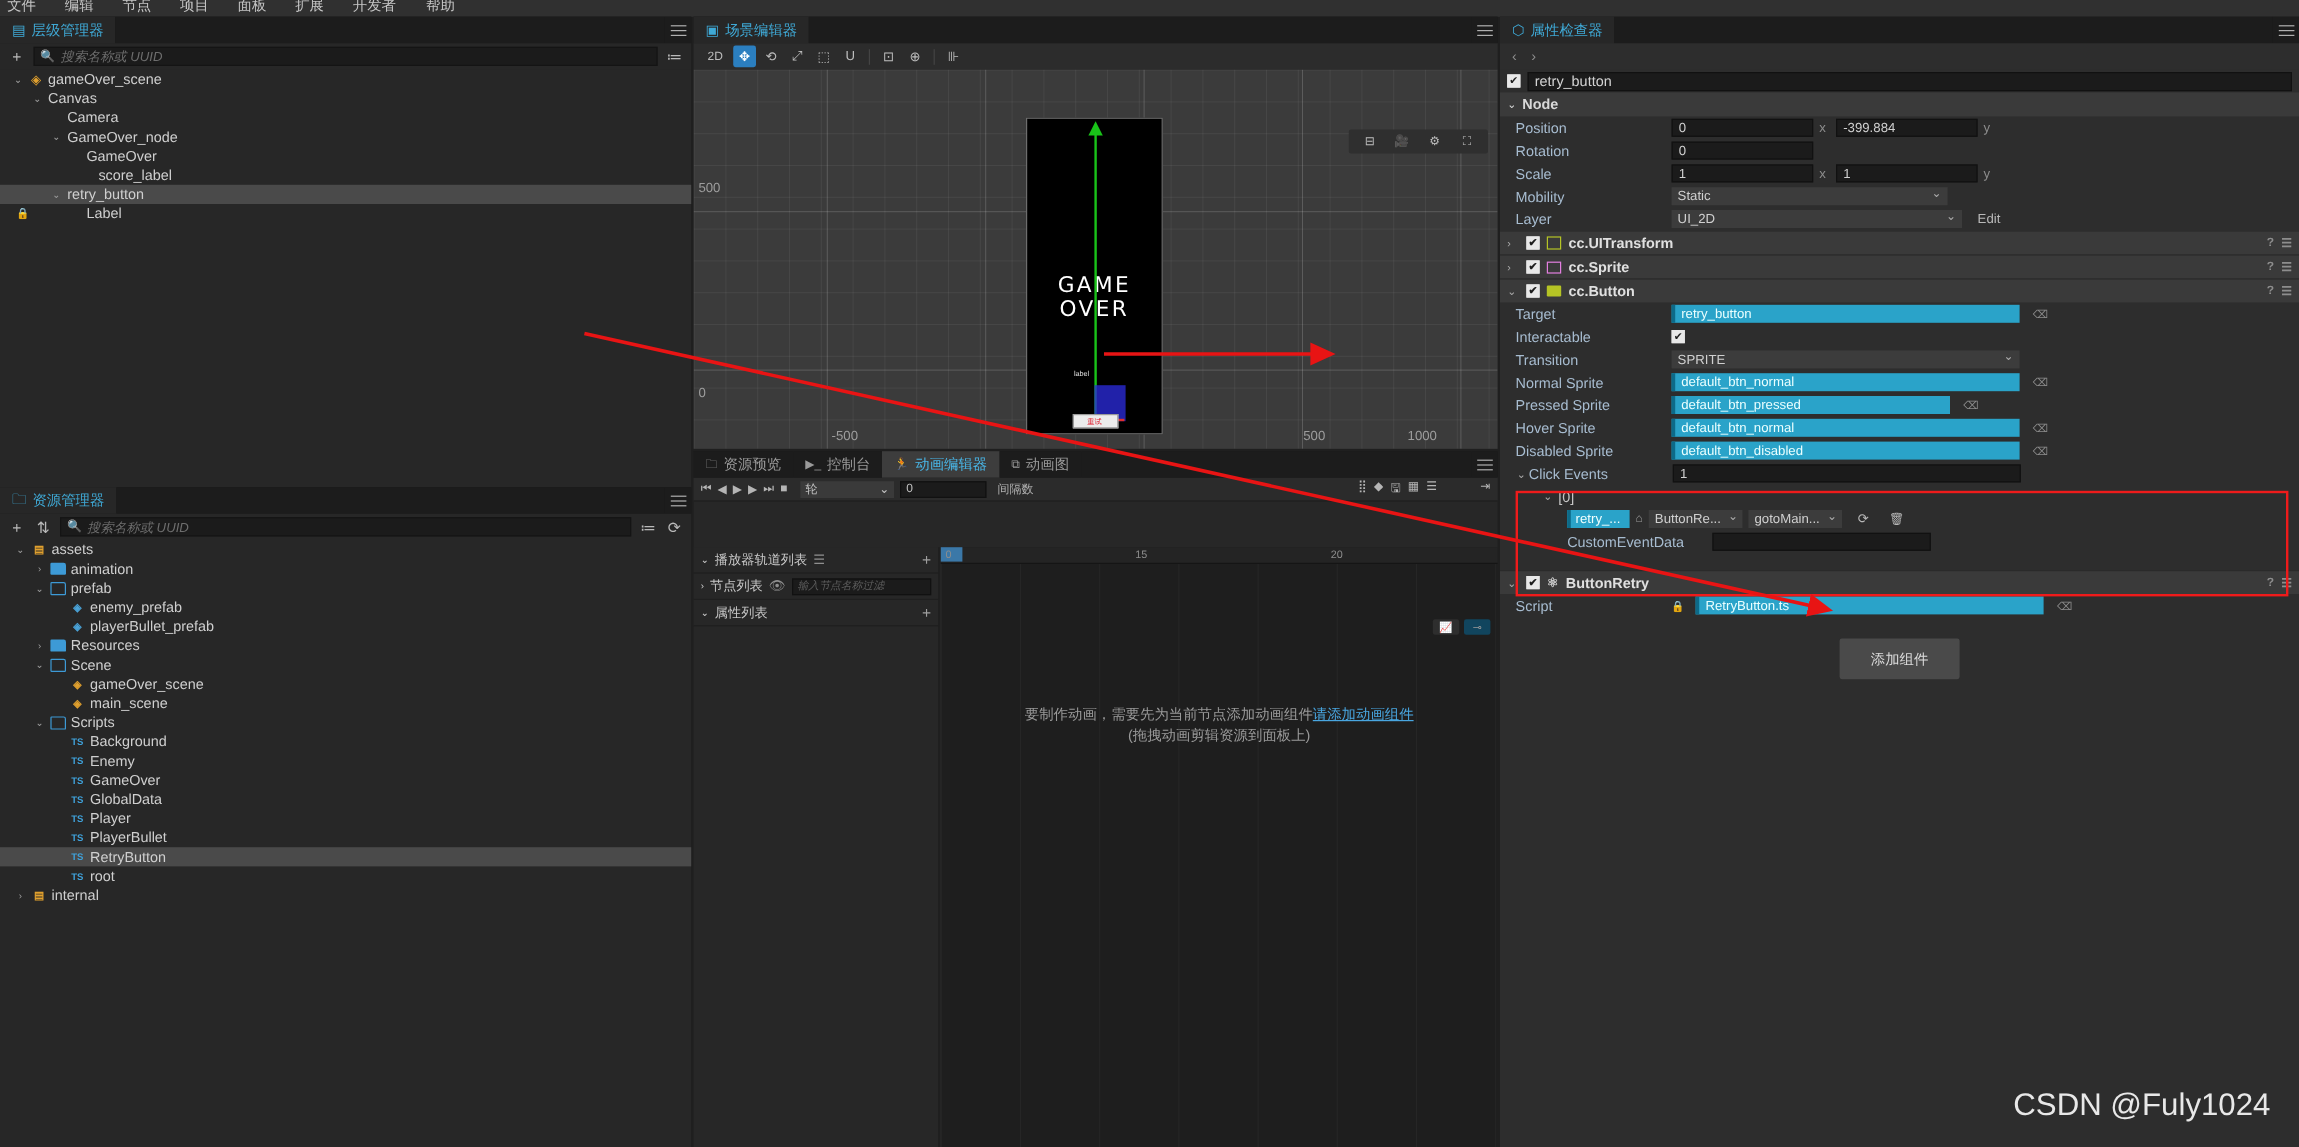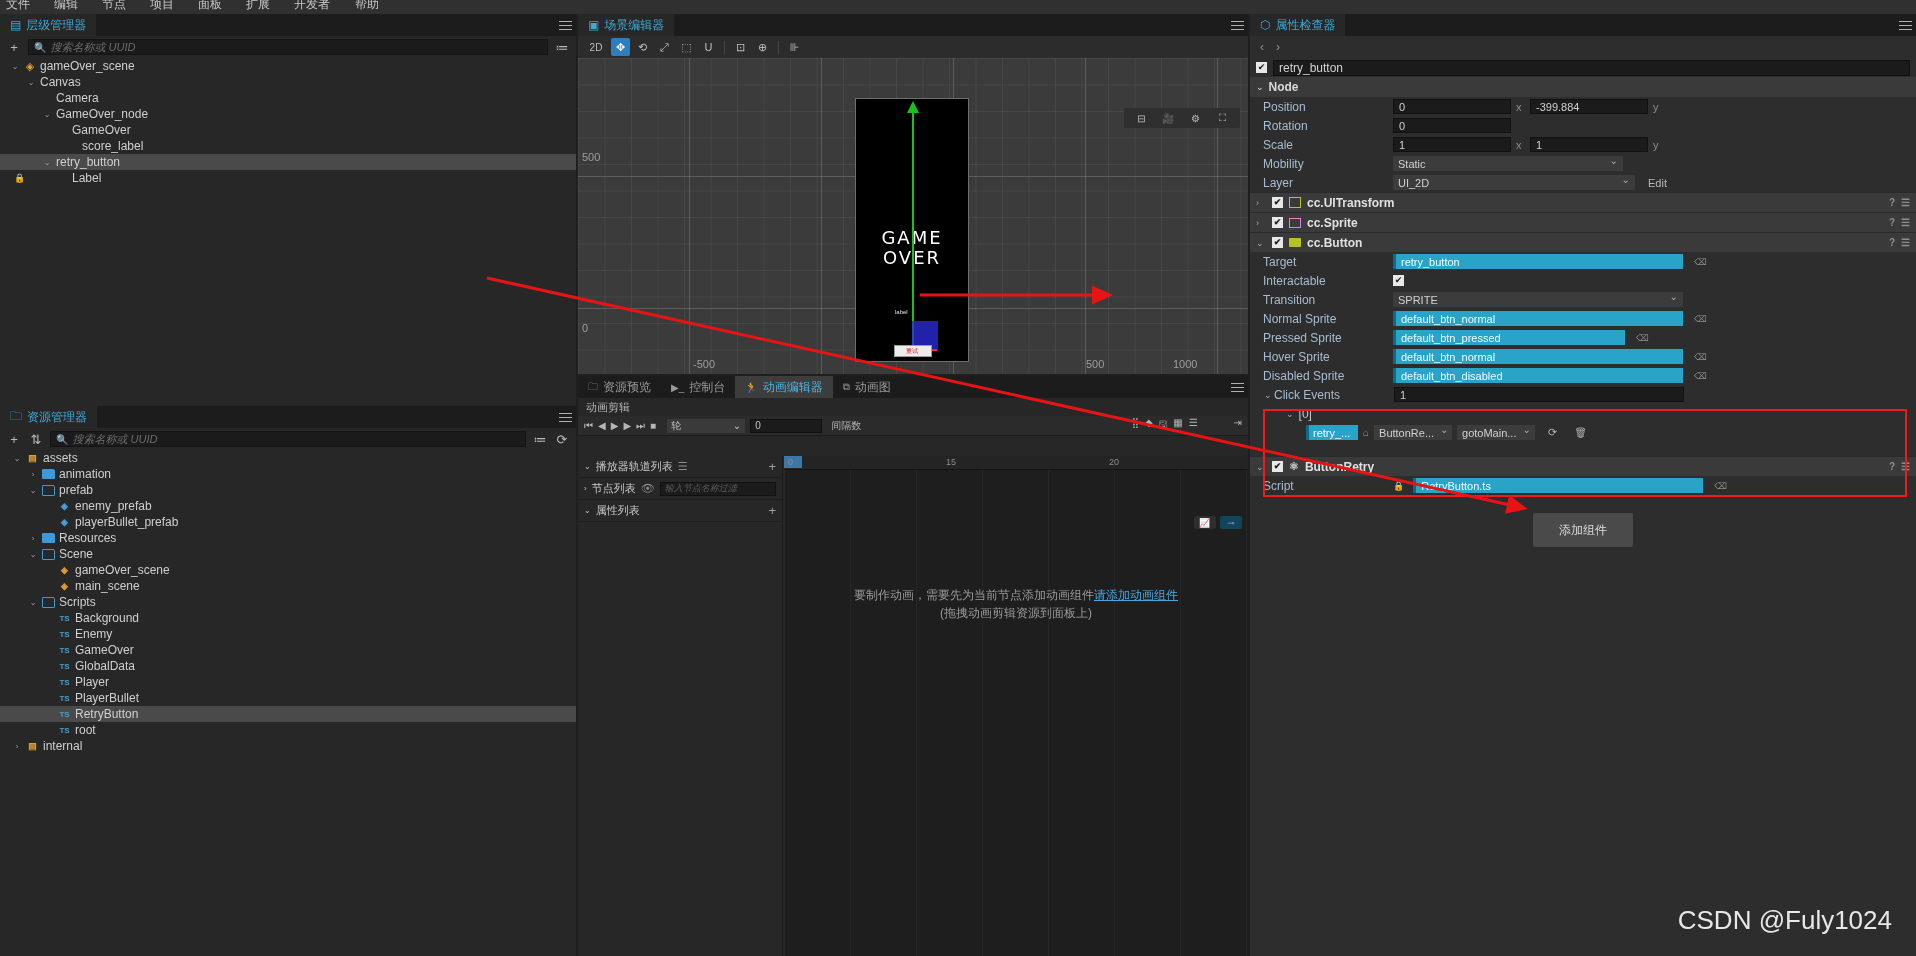--- a/index.html
+++ b/index.html
@@ -538,21 +538,20 @@
           <span style="font-size: 10px;">⧉</span>
           <span>动画图</span>
         </div>
         <div class="head-rest"></div>
         <div class="burger">
           <i></i>
           <i></i>
           <i></i>
         </div>
       </div>
-    <div class="anim-sub">动画剪辑</div>
 
     <div class="anim-ctrl">
       <span class="ac">⏮</span>
       <span class="ac">◀</span>
       <span class="ac">▶</span>
       <span class="ac">▶</span>
       <span class="ac">⏭</span>
       <span class="ac">■</span>
       <div class="selbox" style="width:78px;margin-left:6px;">
         <span>轮</span>
@@ -767,20 +766,24 @@
           <span style="color: rgb(198, 198, 198); font-size: 12px;">[0]</span>
         </div>
         <div class="ev-row" style="padding-left: 56px;">
           <div class="tagfield">retry_...</div>
           <span style="color: rgb(154, 154, 154); font-size: 10px;">⌂</span>
           <div class="drop" style="width: 78px;">ButtonRe...</div>
           <div class="drop" style="width: 78px;">gotoMain...</div>
           <span style="color: rgb(184, 184, 184); font-size: 11px; margin-left: 8px;">⟳</span>
           <span style="color: rgb(184, 184, 184); font-size: 10px; margin-left: 12px;">🗑</span>
         </div>
+        <div class="ev-row" style="padding-left: 56px;">
+          <span style="color: rgb(167, 188, 208); font-size: 12px; width: 116px;">CustomEventData</span>
+          <div class="vfield" style="width: 182px;"></div>
+        </div>
         <div style="height: 14px;"></div>
         <div class="comp-head">
           <span style="font-size: 9px; font-weight: normal; color: rgb(170, 170, 170); width: 10px;">⌄</span>
           <div class="cb on"></div>
           <span style="color: rgb(207, 207, 207); font-size: 11px;">⚛</span>
           <span>ButtonRetry</span>
           <span class="rightbits" style="margin-left: auto;">
             <span>?</span>
             <span>☰</span>
           </span>

